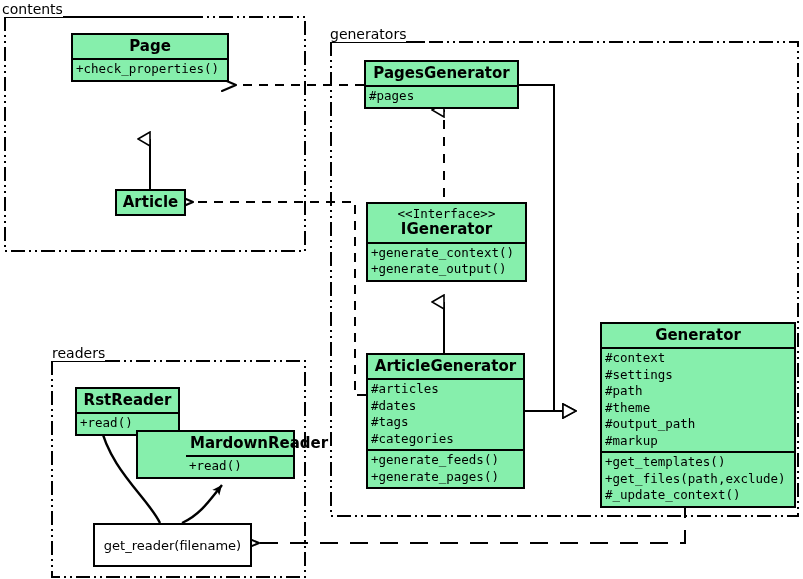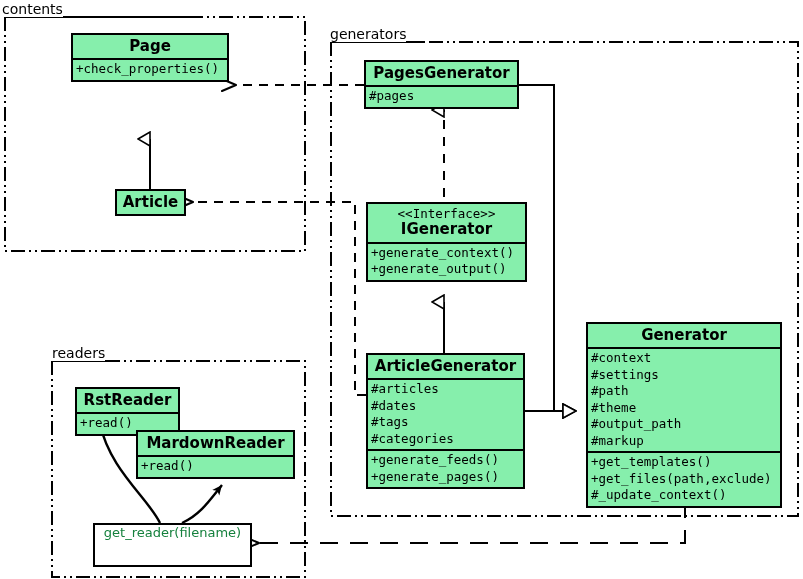--- a/index.html
+++ b/index.html
@@ -65,25 +65,25 @@
   .uml-compartment div {
     white-space: pre;
   }
   
   .func-box {
     position: absolute;
     box-sizing: border-box;
     border: 2px solid #000;
     background: #fff;
     display: flex;
-    align-items: flex-start;
+    align-items: center;
     justify-content: center;
     font-family: "DejaVu Sans", sans-serif;
     font-size: 13px;
-    color: #15803d;
+    color: #000000;
     z-index: 5;
   }
   
   .pkg-label {
     position: absolute;
     font-family: "DejaVu Sans", sans-serif;
     font-size: 14px;
     color: #000;
     background: #fff;
     z-index: 4;
@@ -187,21 +187,21 @@
       <div>#dates</div>
       <div>#tags</div>
       <div>#categories</div>
     </div>
     <div class="uml-compartment uml-sep">
       <div>+generate_feeds()</div>
       <div>+generate_pages()</div>
     </div>
   </div>
 
-  <div class="uml-class" style="left:586px; top:322px; width:196px;">
+  <div class="uml-class" style="left:600px; top:322px; width:196px;">
     <div class="uml-name">Generator</div>
     <div class="uml-compartment uml-sep">
       <div>#context</div>
       <div>#settings</div>
       <div>#path</div>
       <div>#theme</div>
       <div>#output_path</div>
       <div>#markup</div>
     </div>
     <div class="uml-compartment uml-sep">
@@ -211,21 +211,21 @@
     </div>
   </div>
 
   <div class="uml-class" style="left:75px; top:371px; width:105px;margin-top:16px;">
     <div class="uml-name">RstReader</div>
     <div class="uml-compartment uml-sep">
       <div>+read()</div>
     </div>
   </div>
 
-  <div class="uml-class" style="left:136px; top:430px; width:159px;">
+  <div class="uml-class" style="left:136px; top:430px; width:159px;padding-left:48px;">
     <div class="uml-name">MardownReader</div>
     <div class="uml-compartment uml-sep">
       <div>+read()</div>
     </div>
   </div>
 
   <div class="func-box" style="left:93px; top:523px; width:159px; height:44px;">
     <span>get_reader(filename)</span>
   </div>
 

